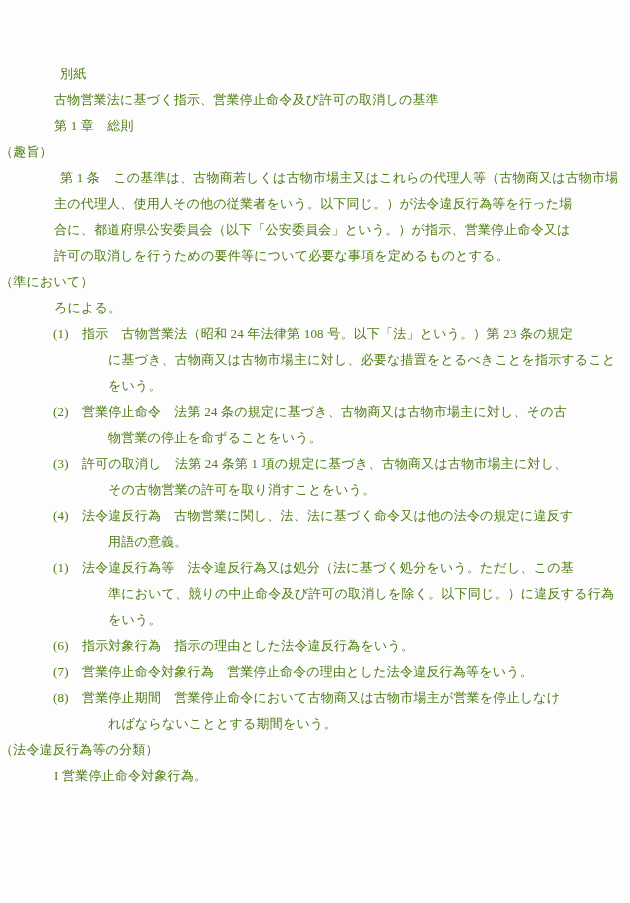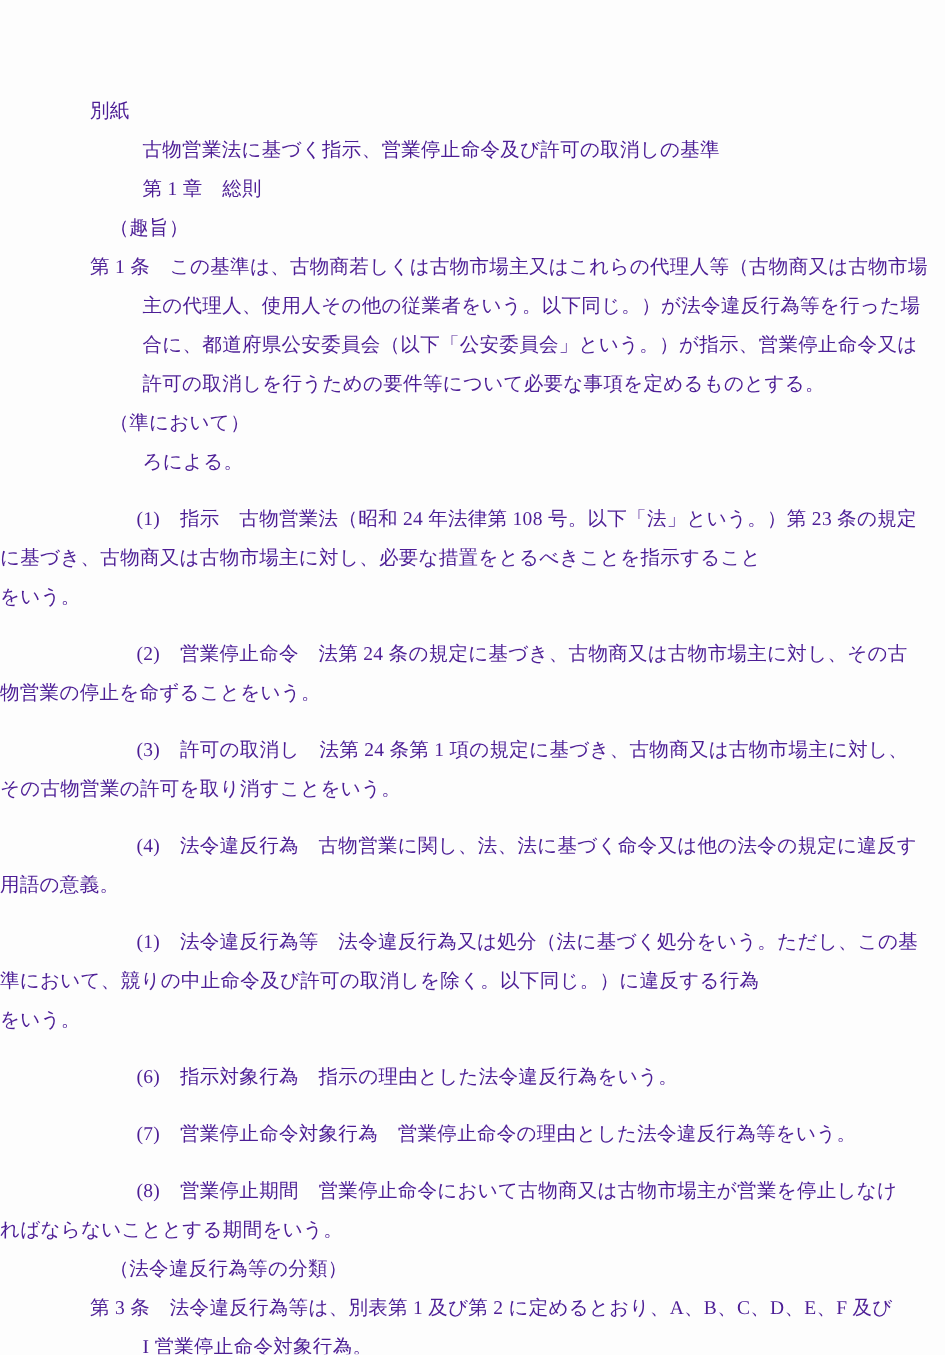--- a/index.html
+++ b/index.html
@@ -11,32 +11,32 @@
     position: relative;
     width: 630px;
     height: 903px;
     box-sizing: border-box;
     background: #fdfdfd;
     padding-top: 61px;
     overflow: hidden;
     font-family: "Liberation Serif", "DejaVu Serif", serif;
     font-size: 13px;
     line-height: 26px;
-    color: #4c1d95;
+    color: #4d7c0f;
   }
   .ln {
     white-space: pre;
     letter-spacing: 0.2px;
   }
   
   .i0 { padding-left: 60px; }   
-  .i1 { padding-left: 95px; }   
-  .ih { padding-left: 73px; }   
-  .i2 { padding-left: 91px; margin-top: 12px; }   
-  .i3 { }  
+  .i1 { padding-left: 54px; }   
+  .ih { }   
+  .i2 { padding-left: 53px; }   
+  .i3 { padding-left: 108px; }  
 </style>
 </head>
 <body>
 
 <div class="page">
   <div class="ln i0">別紙</div>
   <div class="ln i1">古物営業法に基づく指示、営業停止命令及び許可の取消しの基準</div>
   <div class="ln i1">第 1 章　総則</div>
   <div class="ln ih">（趣旨）</div>
   <div class="ln i0">第 1 条　この基準は、古物商若しくは古物市場主又はこれらの代理人等（古物商又は古物市場</div>
@@ -55,15 +55,14 @@
   <div class="ln i2">(4)　法令違反行為　古物営業に関し、法、法に基づく命令又は他の法令の規定に違反す</div>
   <div class="ln i3">用語の意義。</div>
   <div class="ln i2">(1)　法令違反行為等　法令違反行為又は処分（法に基づく処分をいう。ただし、この基</div>
   <div class="ln i3">準において、競りの中止命令及び許可の取消しを除く。以下同じ。）に違反する行為</div>
   <div class="ln i3">をいう。</div>
   <div class="ln i2">(6)　指示対象行為　指示の理由とした法令違反行為をいう。</div>
   <div class="ln i2">(7)　営業停止命令対象行為　営業停止命令の理由とした法令違反行為等をいう。</div>
   <div class="ln i2">(8)　営業停止期間　営業停止命令において古物商又は古物市場主が営業を停止しなけ</div>
   <div class="ln i3">ればならないこととする期間をいう。</div>
   <div class="ln ih">（法令違反行為等の分類）</div>
-  <div class="ln i0">第 3 条　法令違反行為等は、別表第 1 及び第 2 に定めるとおり、A、B、C、D、E、F 及び</div>
   <div class="ln i1">I 営業停止命令対象行為。</div>
 </div>
 
 </body></html>

